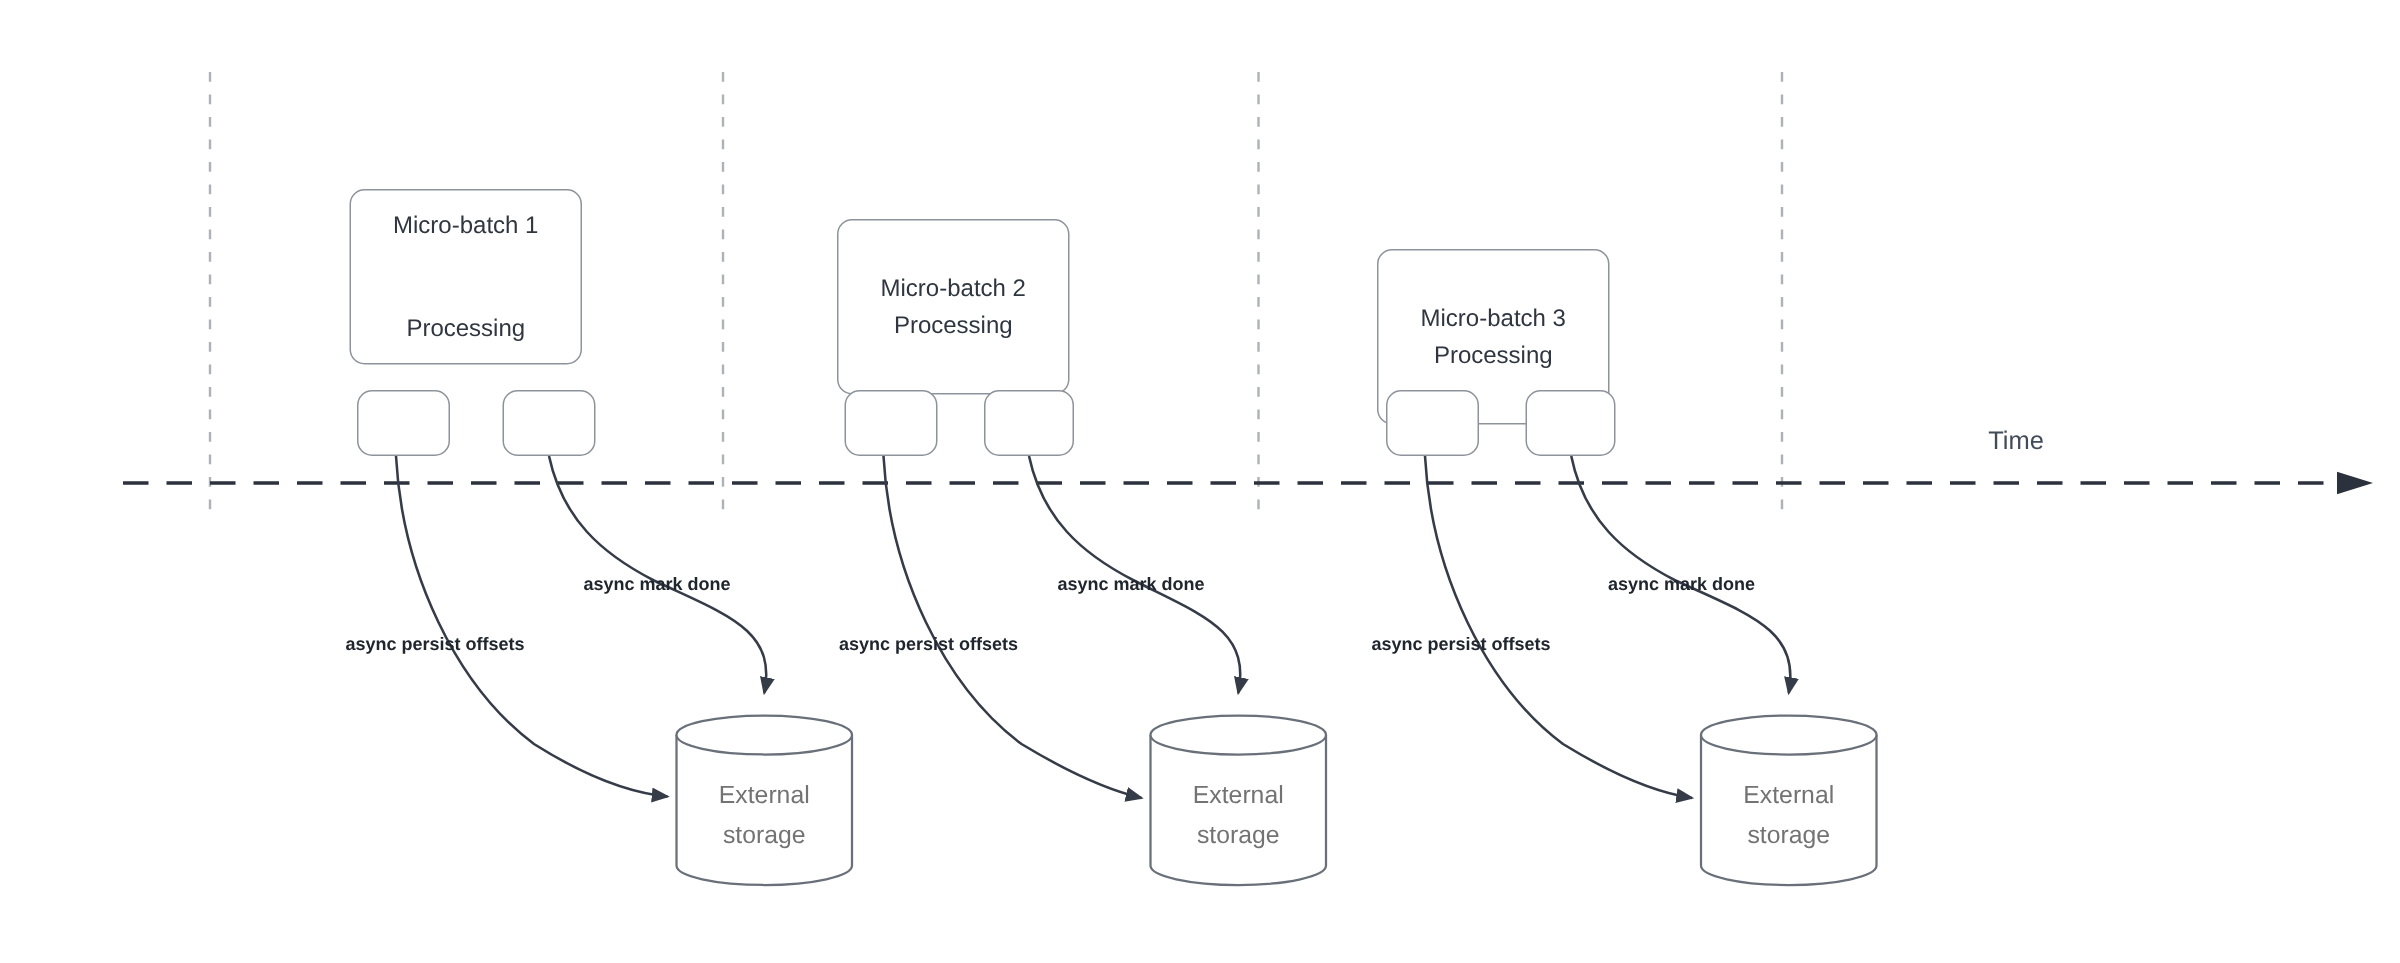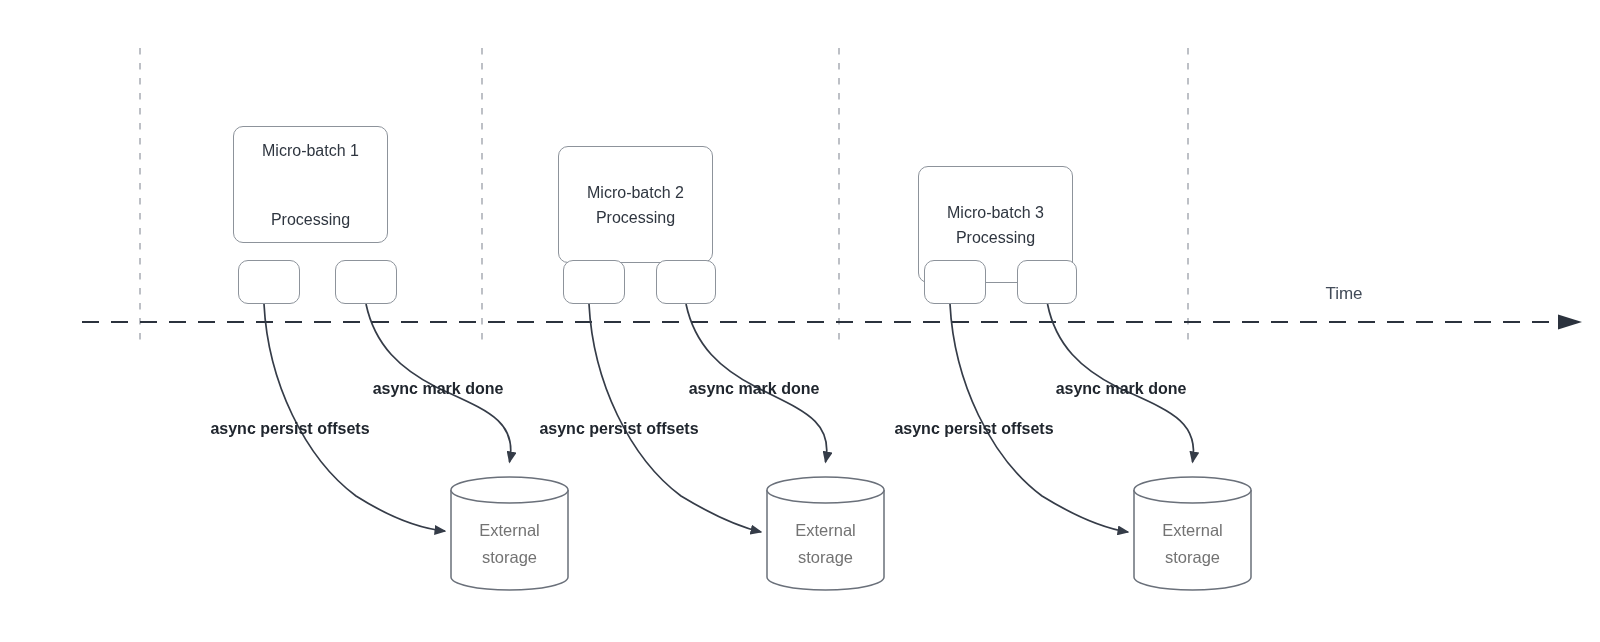--- a/index.html
+++ b/index.html
@@ -12,21 +12,21 @@
     position:absolute;background:#ffffff;border:1.5px solid #8d939b;border-radius:10px;
     box-sizing:border-box;
   }
   .process{
     display:flex;flex-direction:column;align-items:center;justify-content:center;
     font-size:16px;line-height:25px;color:#2f3640;text-align:center;
   }
   .taskbox{width:62px;height:44px;}
   .flowlabel{
     position:absolute;transform:translateX(-50%);white-space:nowrap;
-    font-size:16px;font-weight:bold;color:#20262e;line-height:16px;
+    font-size:12px;font-weight:bold;color:#20262e;line-height:16px;
   }
   .storage-label{
     position:absolute;width:117px;text-align:center;
     font-size:16.5px;line-height:27px;color:#737373;
   }
   .time-label{
     position:absolute;transform:translateX(-50%);
     font-size:17px;color:#424b58;line-height:17px;white-space:nowrap;
   }
 </style>

